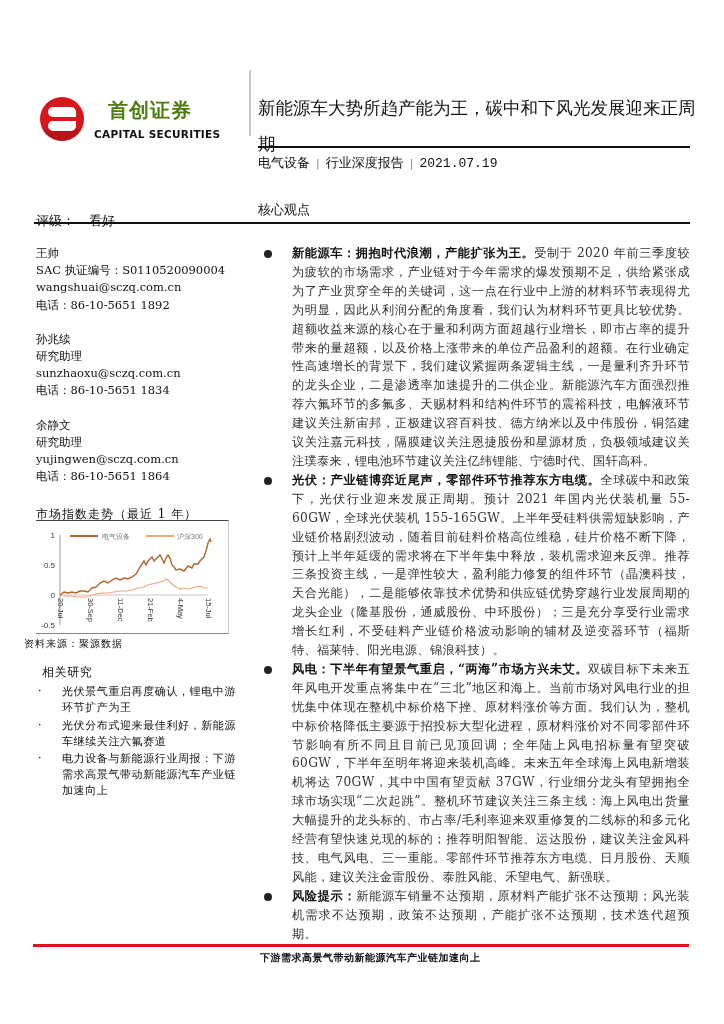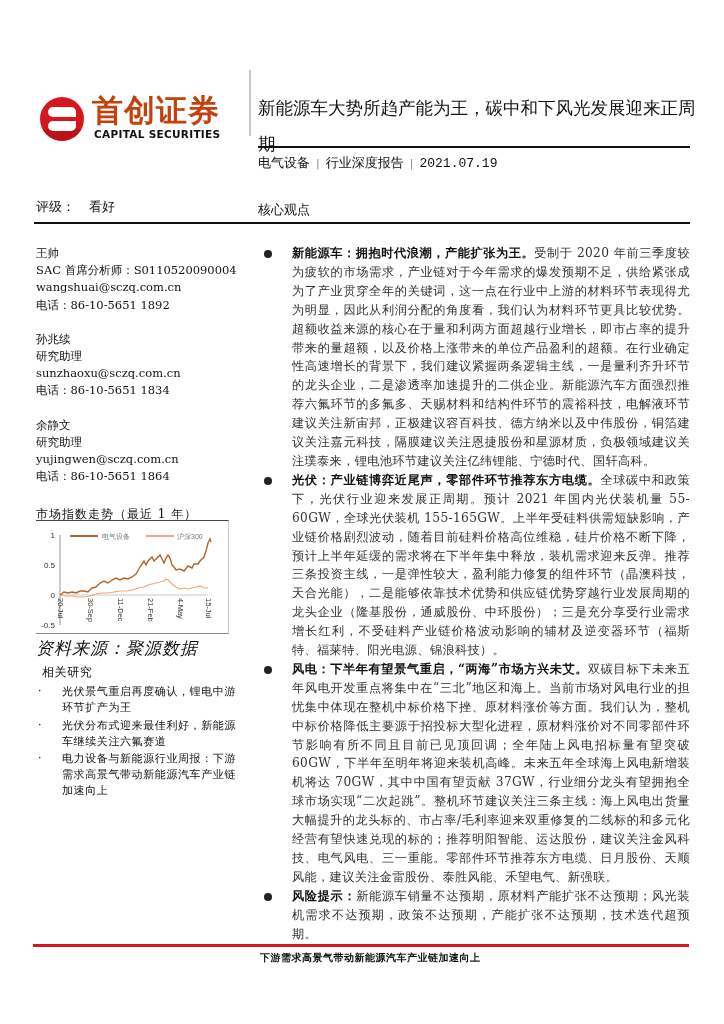--- a/index.html
+++ b/index.html
@@ -6,49 +6,49 @@
   body { width:724px; height:1024px; position:relative; overflow:hidden;
          font-family:"DejaVu Serif", "Liberation Serif", serif; color:#111; }
 
   
   .logo { position:absolute; left:40px; top:95px; width:210px; height:50px; }
   .logo-mark { position:absolute; left:0; top:2px; width:44px; height:44px; border-radius:50%;
                background:#d8161e; overflow:hidden; }
   .logo-mark .s1 { position:absolute; left:8px; top:10px; width:28px; height:10px; border-radius:10px 10px 0 10px; background:#fff; }
   .logo-mark .s2 { position:absolute; left:8px; top:24px; width:28px; height:10px; border-radius:10px 0 10px 10px; background:#fff; }
   .logo-mark .sh { position:absolute; left:-6px; top:30px; width:56px; height:20px; border-radius:50%; background:#a80f16; opacity:.55; }
-  .logo-cn { position:absolute; left:52px; top:-2px; font-family:"DejaVu Sans", sans-serif; font-weight:bold;
-             font-size:31px; letter-spacing:1px; color:#c2410c; line-height:34px; }
+  .logo-cn { position:absolute; left:68px; top:-2px; font-family:"DejaVu Sans", sans-serif; font-weight:bold;
+             font-size:20px; letter-spacing:1px; color:#4d7c0f; line-height:34px; }
   .logo-en { position:absolute; left:54px; top:33px; font-family:"DejaVu Sans", sans-serif; font-weight:bold;
              font-size:10.5px; letter-spacing:.3px; color:#111; }
   .vrule { position:absolute; left:249px; top:70px; width:2px; height:66px; background:#c8c8c8; }
   .title { position:absolute; left:258px; top:90px; width:440px; font-family:"DejaVu Sans", sans-serif;
            font-size:17.5px; line-height:36px; color:#111; }
   .hrule-top { position:absolute; left:258px; top:146px; width:432px; height:2px; background:#111; }
   .subhead { position:absolute; left:258px; top:154px; font-family:"DejaVu Sans", sans-serif; font-size:13px; color:#111; }
   .subhead .sep { color:#888; margin:0 6px; font-size:11px; }
   .subhead .date { font-family:Liberation Mono, monospace; font-size:13px; }
 
   
-  .rating { position:absolute; left:36px; top:198px; font-family:"DejaVu Sans", sans-serif; font-size:13px; }
+  .rating { position:absolute; left:36px; top:212px; font-family:"DejaVu Sans", sans-serif; font-size:13px; }
   .rating .val { margin-left:14px; }
   .core-title { position:absolute; left:258px; top:201px; font-family:"DejaVu Sans", sans-serif; font-size:13px; }
   .hrule-mid { position:absolute; left:34px; top:222px; width:656px; height:2px; background:#111; }
 
   
   .analysts { position:absolute; left:36px; top:245px; width:200px; font-size:11.5px; line-height:17.2px; }
   .analyst { margin-bottom:17px; }
   .analyst div { white-space:nowrap; }
 
   
   .chart-title { position:absolute; left:36px; top:506px; font-size:12px; letter-spacing:1px; }
   .chart-box { position:absolute; left:36px; top:520px; width:192px; height:112px; border-top:1px solid #444;
                border-bottom:1px solid #888; border-right:1px solid #ccc; }
   .chart-box svg { position:absolute; left:0; top:0; }
-  .chart-source { position:absolute; left:36px; top:637px; font-size:17px; font-style:italic; letter-spacing:1px; }
+  .chart-source { position:absolute; left:24px; top:637px; font-size:10px; letter-spacing:1px; }
 
   
   .related { position:absolute; left:36px; top:664px; width:205px; font-size:11px; line-height:16.2px; letter-spacing:.6px; }
   .related-title { margin-left:6px; font-size:12px; margin-bottom:4px; }
   .related ul { list-style:none; margin:0; padding:0; }
   .related li { position:relative; padding-left:26px; margin-bottom:1px; }
   .related li .dot { position:absolute; left:2px; top:0; }
 
   
   .bullets { position:absolute; left:258px; top:244px; width:432px; font-size:12.2px; line-height:18.9px; letter-spacing:.35px;
@@ -82,21 +82,21 @@
 
 <div class="rating">
   <span>评级：</span><span class="val">看好</span>
 </div>
 <div class="core-title">核心观点</div>
 <div class="hrule-mid"></div>
 
 <div class="analysts">
   <div class="analyst">
     <div>王帅</div>
-    <div>SAC 首席分析师：S0110520090004</div>
+    <div>SAC 执证编号：S0110520090004</div>
     <div>wangshuai@sczq.com.cn</div>
     <div>电话：86-10-5651 1892</div>
   </div>
   <div class="analyst">
     <div>孙兆续</div>
     <div>研究助理</div>
     <div>sunzhaoxu@sczq.com.cn</div>
     <div>电话：86-10-5651 1834</div>
   </div>
   <div class="analyst">

